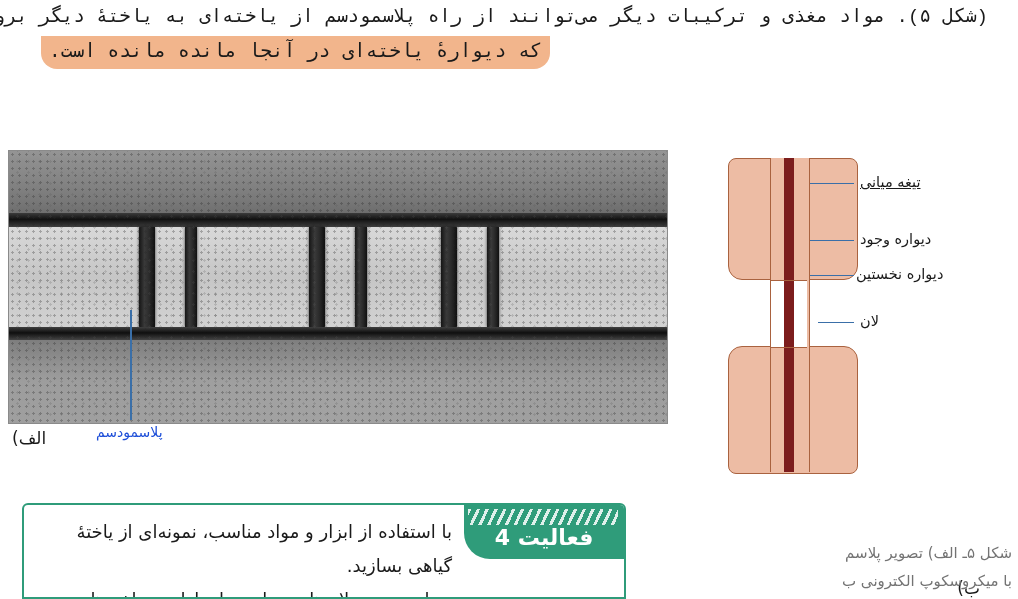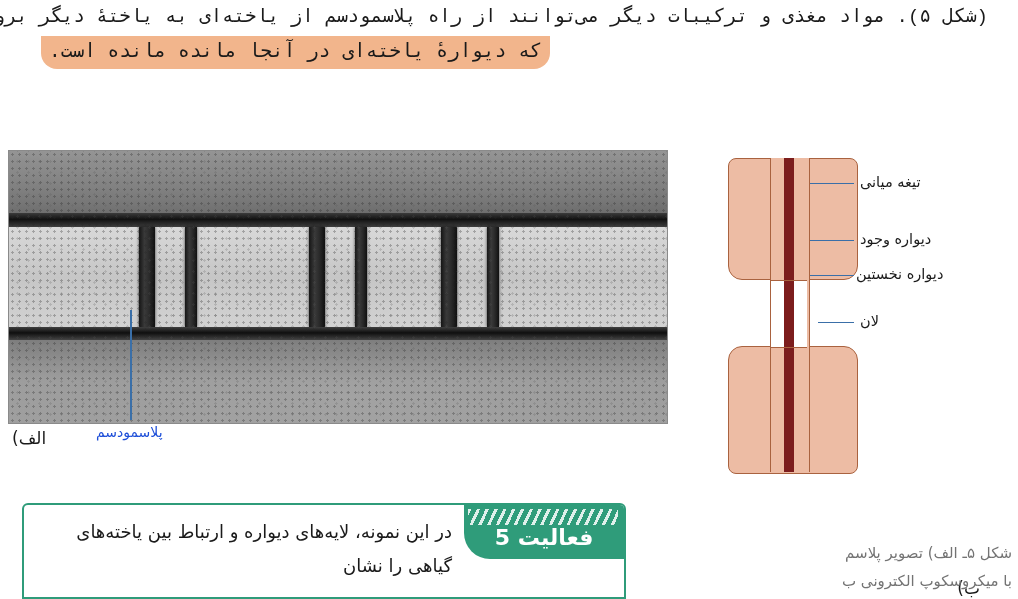--- a/index.html
+++ b/index.html
@@ -246,21 +246,21 @@
     <div class="middle-lamella"></div>
     <div class="pit-gap">
       <div class="ml"></div>
     </div>
 
     <div class="lead" style="top:33px;left:100px;width:44px;"></div>
     <div class="lead" style="top:90px;left:100px;width:44px;"></div>
     <div class="lead" style="top:125px;left:100px;width:44px;"></div>
     <div class="lead" style="top:172px;left:108px;width:36px;"></div>
 
-    <div class="lbl" style="top:24px;left:150px;">تیغه میانی</div>
+    <div class="lbl" style="top:24px;left:150px;text-decoration:underline;">تیغه میانی</div>
     <div class="lbl" style="top:81px;left:150px;">دیواره وجود</div>
     <div class="lbl" style="top:116px;left:146px;">دیواره نخستین</div>
     <div class="lbl" style="top:163px;left:150px;">لان</div>
 
     <div class="fig-b-label">ب)</div>
   </div>
 
   <div class="micro">
     <div class="grain"></div>
     <div class="cyto-top"></div>
@@ -283,20 +283,21 @@
   <div class="fig-a-label">الف)</div>
 
   <div class="caption">
     <div>شکل ۵ـ الف) تصویر پلاسم</div>
     <div>با میکروسکوپ الکترونی ب</div>
   </div>
 
   <div class="activity">
     <div class="tab">
       <div class="tab-hatch"></div>
-      <span>فعالیت 5</span>
+      <span>فعالیت 4</span>
     </div>
     <div class="body">
+      <div>با استفاده از ابزار و مواد مناسب، نمونه‌ای از یاختهٔ گیاهی بسازید.</div>
       <div>در این نمونه، لایه‌های دیواره و ارتباط بین یاخته‌های گیاهی را نشان</div>
     </div>
   </div>
 
 </div>
 
 </body></html>

